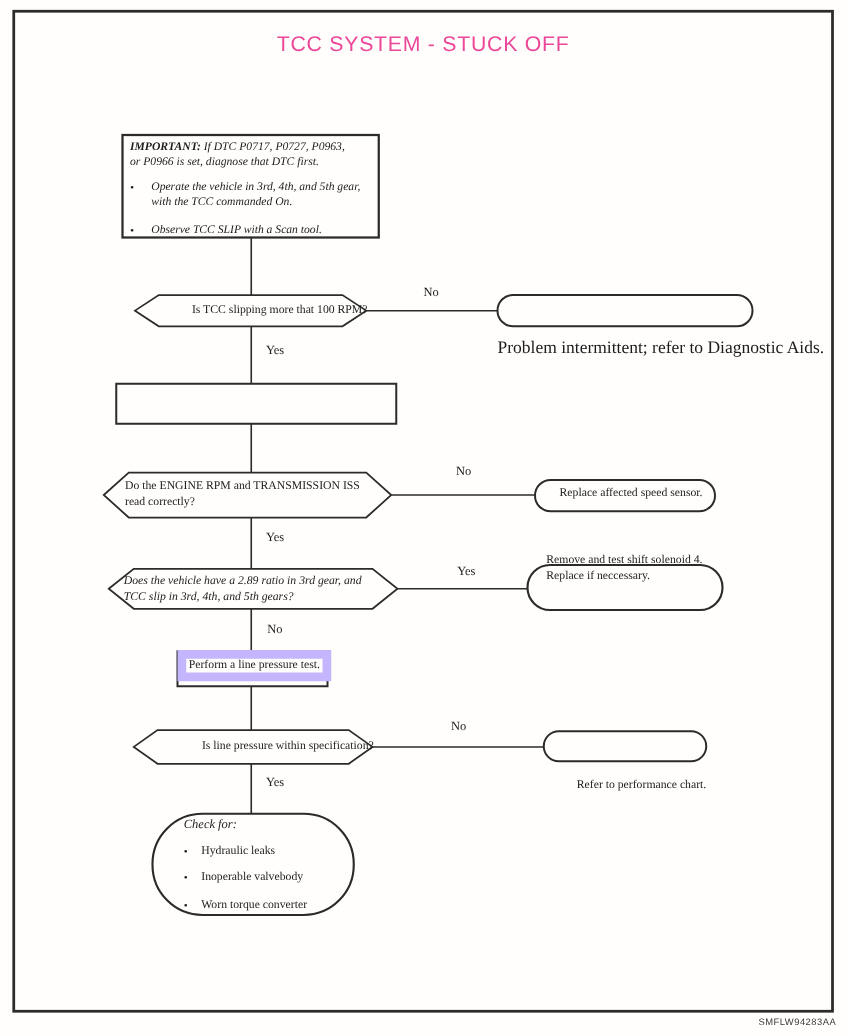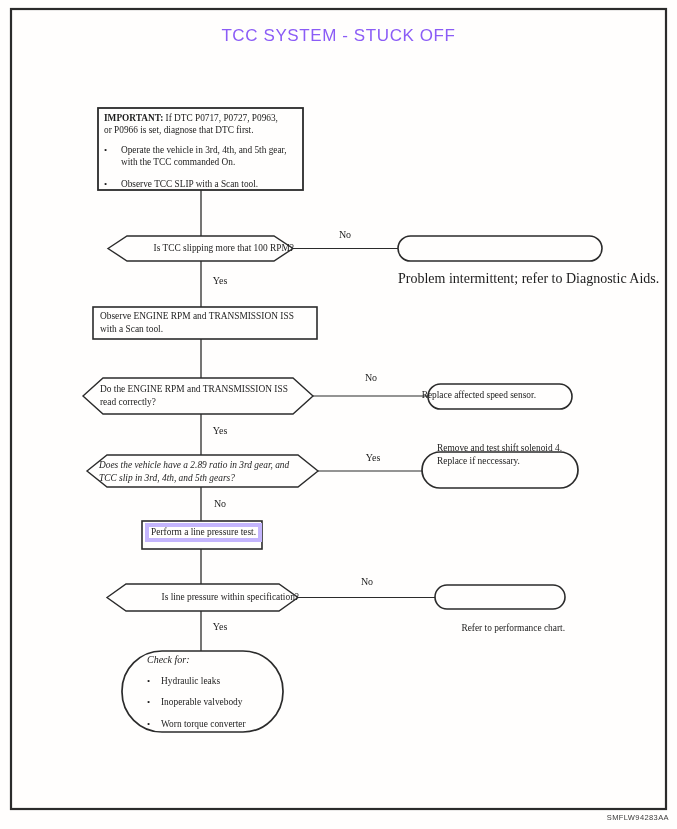--- a/index.html
+++ b/index.html
@@ -6,31 +6,31 @@
   .stage{
     position:relative;width:677px;height:829px;background:#fffefd;
     font-family:"Liberation Serif","DejaVu Serif",serif;color:#1c1c1c;overflow:hidden;
   }
   svg.layer{position:absolute;left:0;top:0;width:677px;height:829px;}
   svg .shape{fill:none;stroke:#2b2b2b;}
   .t{position:absolute;}
   .title{
     left:0;right:0;top:26px;text-align:center;
     font-family:"Liberation Sans","DejaVu Sans",sans-serif;
-    font-size:17px;letter-spacing:.6px;color:#8b5cf6;
+    font-size:17px;letter-spacing:.6px;color:#ec4899;
   }
   .nw{white-space:nowrap;}
   .b{font-weight:bold;}
-  .imp{font-size:9.3px;line-height:11.5px;}
+  .imp{font-size:9.3px;line-height:11.5px;font-style:italic;}
   .bl{display:flex;margin-top:9px;}
   .bl .dot{width:17px;flex:0 0 17px;font-size:9px;}
   .small{font-size:9.4px;line-height:12.5px;}
   .ctr{text-align:right;}
   .lbl{font-size:10px;text-align:center;}
-  .sel{border:4px solid #c4b5fd;padding:0 2px 1px 2px;}
+  .sel{border:7px solid #c4b5fd;padding:0 2px 1px 2px;}
   .term-head{font-size:10px;font-style:italic;}
   .term .bl{margin-top:10.5px;}
   .term .bl .dot{width:14px;flex:0 0 14px;}
   .code{
     right:8px;top:813px;font-family:"Liberation Sans","DejaVu Sans",sans-serif;
     font-size:7.5px;letter-spacing:.4px;color:#3a3a3a;padding-left:28px;
   }
 </style>
 </head>
 <body>
@@ -92,31 +92,27 @@
         <div class="nw">Observe TCC SLIP with a Scan tool.</div>
       </span>
     </div>
   </div>
 
   <div class="t nw ctr" style="left:108px;top:243px;width:186px;font-size:9.4px;">Is TCC slipping more that 100 RPM?</div>
   <div class="t lbl" style="left:330px;top:229px;width:30px;">No</div>
   <div class="t nw ctr" style="left:398px;top:243px;width:204px;font-size:14px;margin-top:28px;">Problem intermittent; refer to Diagnostic Aids.</div>
   <div class="t lbl" style="left:203px;top:275px;width:34px;">Yes</div>
 
-  <div class="t small" style="left:100px;top:310px;">
-    <div class="nw">Observe ENGINE RPM and TRANSMISSION ISS</div>
-    <div class="nw">with a Scan tool.</div>
-  </div>
 
   <div class="t small" style="left:100px;top:383px;">
     <div class="nw">Do the ENGINE RPM and TRANSMISSION ISS</div>
     <div class="nw">read correctly?</div>
   </div>
   <div class="t lbl" style="left:356px;top:372px;width:30px;">No</div>
-  <div class="t nw ctr" style="left:404px;top:390px;width:132px;font-size:9.4px;">Replace affected speed sensor.</div>
+  <div class="t nw ctr" style="left:430px;top:390px;width:132px;font-size:9.4px;">Replace affected speed sensor.</div>
   <div class="t lbl" style="left:203px;top:425px;width:34px;">Yes</div>
 
   <div class="t small" style="left:99px;top:459px;font-style:italic;">
     <div class="nw">Does the vehicle have a 2.89 ratio in 3rd gear, and</div>
     <div class="nw">TCC slip in 3rd, 4th, and 5th gears?</div>
   </div>
   <div class="t lbl" style="left:356px;top:452px;width:34px;">Yes</div>
   <div class="t small" style="left:437px;top:442px;">
     <div class="nw">Remove and test shift solenoid 4.</div>
     <div class="nw">Replace if neccessary.</div>

